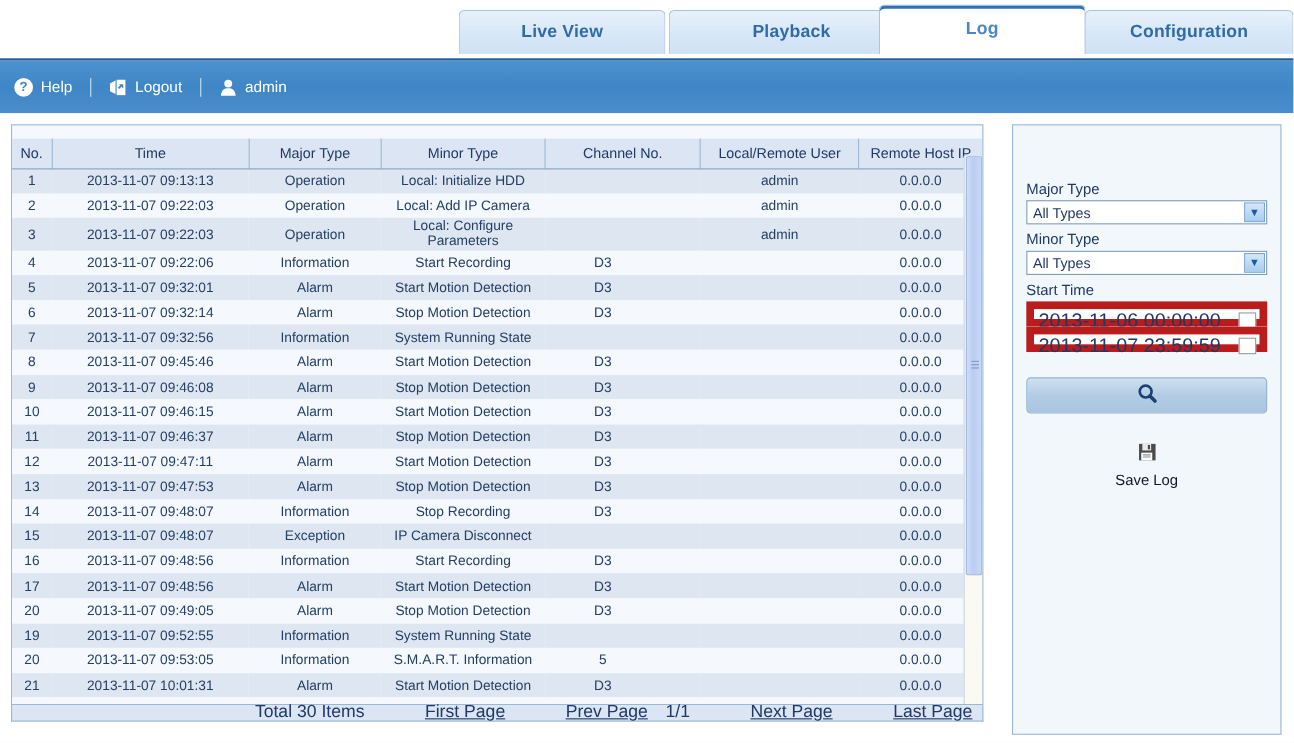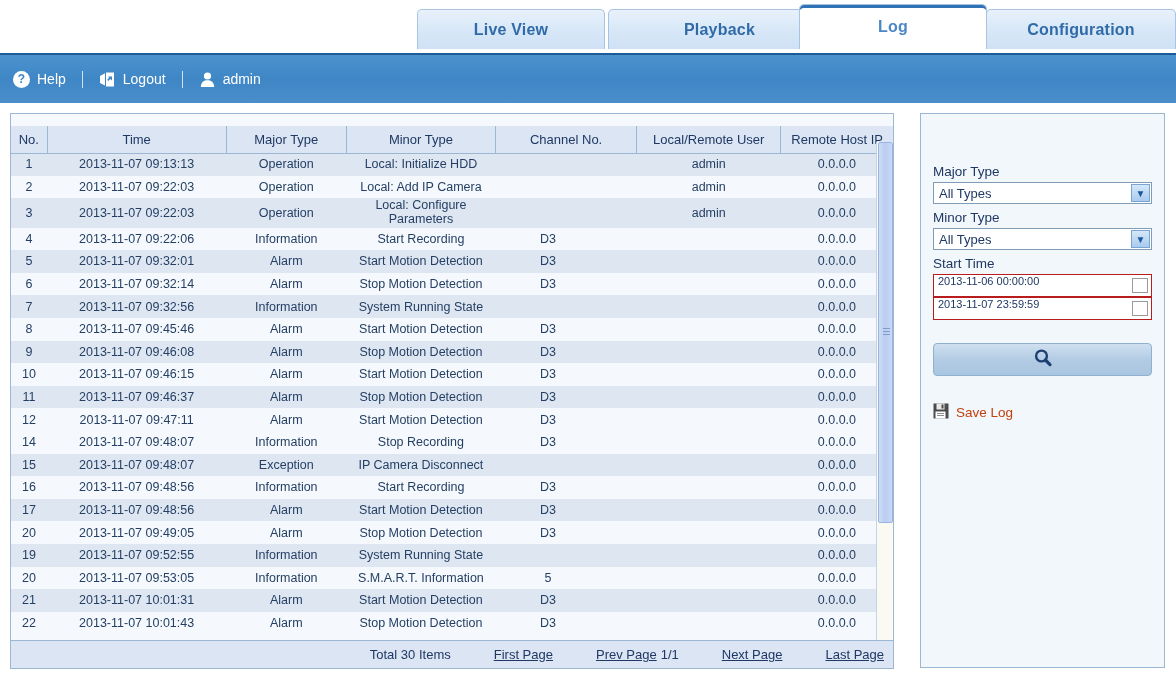--- a/index.html
+++ b/index.html
@@ -120,26 +120,26 @@
     position:absolute; left:1px; top:0px; width:15px; height:381px;
     background:linear-gradient(to right,#cfddf7 0%,#b9cdf2 45%,#c9d9f6 100%);
     border:1px solid #9ab3df;
     border-radius:2px;
   }
   #sb-grip { position:absolute; left:4px; top:185px; width:7px; height:7px; }
   #sb-grip i { display:block; height:1px; background:#7f9cc9; margin-bottom:2px; }
 
   
   #pager {
-    position:absolute; left:10px; top:538px; width:884px; height:28px;
+    position:absolute; left:10px; top:538px; width:884px; height:15px;
     background:#dbe5f3;
     border:1px solid #9bb7d4; border-top:none;
     display:flex; align-items:center; justify-content:flex-end;
-    font-size:13px; color:#1f3864;
-    padding-right:9px; gap:4px;
+    font-size:16px; color:#1f3864;
+    padding-right:9px; gap:16px;
   }
   #pager a { color:#1f3864; text-decoration:underline; cursor:pointer;margin-left:39px; }
   #pager span.plain { text-decoration:none; }
 
   
   #search-panel {
     position:absolute; left:920px; top:10px; width:245px; height:555px;
     border:1px solid #9bb7d4;
     background:#f2f7fc;
     padding:0 12px;
@@ -160,42 +160,42 @@
   }
   .select-arrow {
     position:absolute; right:1px; top:1px; width:19px; height:18px;
     background:linear-gradient(to bottom,#d6e7f8 0%,#a8cbef 100%);
     border:1px solid #7aa5d2;
     display:flex; align-items:center; justify-content:center;
     color:#1b5a9e; font-size:10px;
   }
   .text-box {
     position:relative; height:23px; width:219px;
-    border:1px solid #b91c1c; background:#ffffff;
+    border:7px solid #b91c1c; background:#ffffff;
     display:flex; 
-    font-size:11px; color:#1f3864; padding-left:4px;
+    font-size:18px; color:#1f3864; padding-left:4px;
     cursor:text;
   }
   .cal-icon {
     position:absolute; right:3px; top:3px; width:16px; height:15px;
     background:#ffffff; border:1px solid #9a9a9a;
     cursor:pointer; overflow:hidden;
   }
   .cal-icon .cal-top { height:4px; background:#c9563c; }
   .cal-icon .cal-body { height:9px; background:#eef1f5; }
   #search-btn {
     margin-top:23px; width:219px; height:33px;
     background:linear-gradient(to bottom,#cfe0f0 0%,#b3cce4 50%,#a9c5e0 100%);
     border:1px solid #8fb0cf; border-radius:4px;
     display:flex; align-items:center; justify-content:center;
     cursor:pointer;
   }
   #save-log {
     margin-top:27px; display:flex; align-items:center; gap:7px;
-    font-size:13.5px; color:#c2410c; cursor:pointer;
+    font-size:13.5px; color:#0f172a; cursor:pointer;flex-direction:column;
   }
 </style>
 </head>
 <body>
 
 <div id="tabbar">
   <div class="tab" id="tab-live">Live View</div>
   <div class="tab" id="tab-playback">Playback</div>
   <div class="tab active" id="tab-log">Log</div>
   <div class="tab" id="tab-config">Configuration</div>
@@ -349,20 +349,29 @@
           </tr>
           <tr class="even">
             <td class="c-no">12</td>
             <td class="c-time">2013-11-07 09:47:11</td>
             <td class="c-major">Alarm</td>
             <td class="c-minor">Start Motion Detection</td>
             <td class="c-chan">D3</td>
             <td class="c-user"></td>
             <td class="c-ip">0.0.0.0</td>
           </tr>
+          <tr class="odd">
+            <td class="c-no">13</td>
+            <td class="c-time">2013-11-07 09:47:53</td>
+            <td class="c-major">Alarm</td>
+            <td class="c-minor">Stop Motion Detection</td>
+            <td class="c-chan">D3</td>
+            <td class="c-user"></td>
+            <td class="c-ip">0.0.0.0</td>
+          </tr>
           <tr class="even">
             <td class="c-no">14</td>
             <td class="c-time">2013-11-07 09:48:07</td>
             <td class="c-major">Information</td>
             <td class="c-minor">Stop Recording</td>
             <td class="c-chan">D3</td>
             <td class="c-user"></td>
             <td class="c-ip">0.0.0.0</td>
           </tr>
           <tr class="odd">

